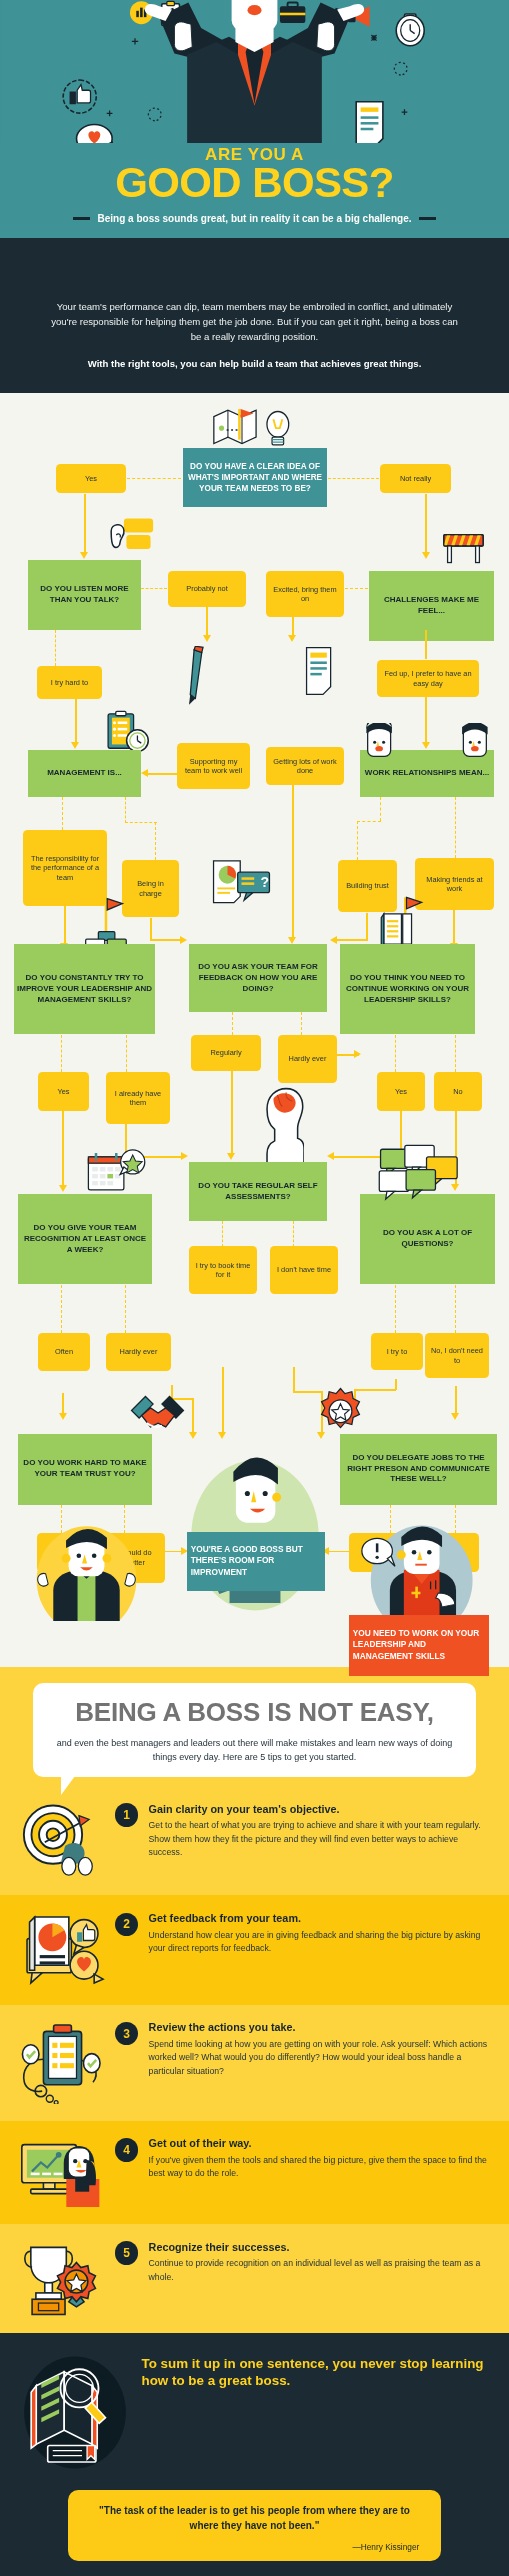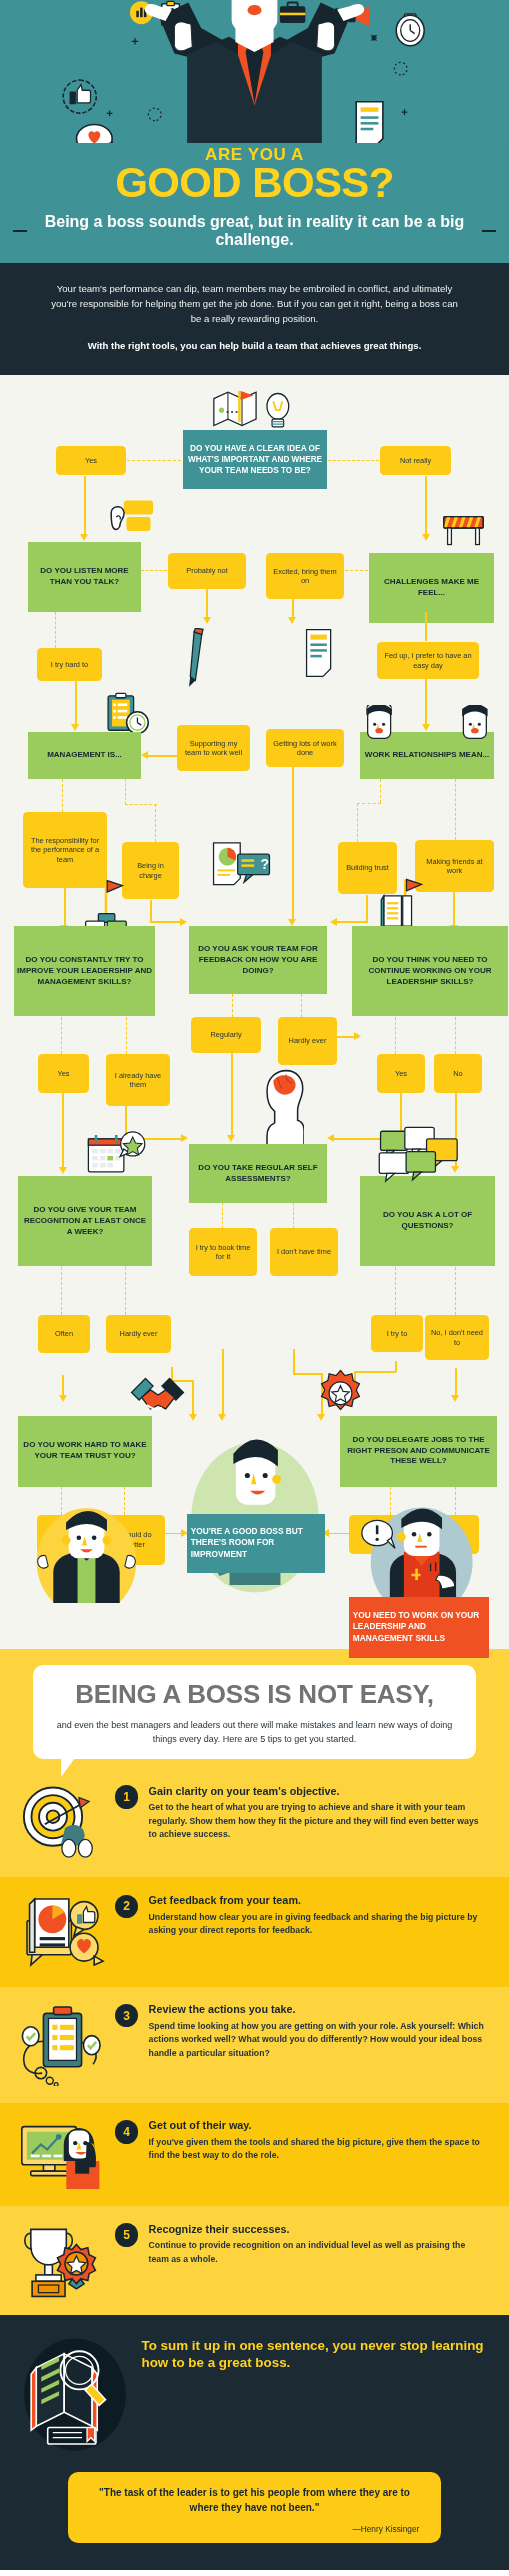--- a/index.html
+++ b/index.html
@@ -18,25 +18,25 @@
   .kicker {
     color:#ffd21e; font-weight:bold; letter-spacing:0.6px;
     font-size:17px; line-height:1.05;
   }
   .big-title {
     color:#ffd21e; font-weight:bold; font-size:42px; line-height:1;
     letter-spacing:-0.6px; margin-top:-1.3px;
   }
   .sub-row { display:flex; align-items:center; justify-content:center; gap:7.6px; margin-top:9px; }
   .sub-row .dash { width:16.6px; height:2.5px; background:#16262e; }
-  .hero-sub { color:#ffffff; font-weight:bold; font-size:16px; }
+  .hero-sub { color:#ffffff; font-weight:bold; font-size:10px; }
 
   
   .intro { background:#1b2a33; padding: 19px 50px 21.7px; text-align:center; position:relative; }
-  .intro p { color:#eef1f0; font-size:9.6px; line-height:1.55; }
+  .intro p { color:#eef1f0; font-size:9.6px; line-height:1.55;margin-top:43px; }
   .intro p.bold { font-weight:bold; margin-top:12px; color:#ffffff; }
   .intro .notch {
     position:absolute; left:50%; bottom:-10.8px; transform:translateX(-50%);
     width:0;height:0;border-left:12px solid transparent;border-right:12px solid transparent;
     border-top:11.5px solid #1b2a33;
   }
 
   
   .flow { background:#f5f5ef; position:relative; height:1000px; }
   .node {
@@ -83,21 +83,21 @@
   .tip { display:flex; align-items:flex-start; gap:3.8px; padding: 16.6px 21.7px 16.6px 14px; }
   .tip:nth-child(odd){ background:#fdd43e; }
   .tip:nth-child(even){ background:#fcc70b; }
   .tip .art { width:97px; flex:none; display:flex; align-items:center; justify-content:center; }
   .tip .num {
     width:23.6px;height:23.6px;border-radius:50%;background:#17262e;color:#fdcb15;
     font-weight:bold;font-size:12px;display:flex;align-items:center;justify-content:center;
     flex:none; margin-right:6.4px; margin-top:0.6px;
   }
   .tip .body h3 { font-size:10.8px; color:#17262e; margin-bottom:4.5px; }
-  .tip .body p  { font-size:8.7px; color:#25343c; line-height:1.55;font-weight:bold; }
+  .tip .body p  { font-size:8.7px; color:#25343c; line-height:1.55; }
 
   
   .summary { background:#1b2a33; padding: 21.7px 19px 14px; display:flex; gap:11.5px; align-items:flex-start; }
   .summary .art { width:111px; flex:none; display:flex; justify-content:center; }
   .summary h3 { color:#ffd21e; font-size:13.4px; line-height:1.3; }
   .summary p  { color:#e7ecec; font-size:9px; line-height:1.6; margin-top:8.3px; }
   .quote-wrap { background:#1b2a33; padding: 6.4px 0 27px; }
   .quote {
     background:#fdcb15; border-radius:10.2px; margin: 0 68px 0 68px; padding: 12.7px 21.7px 9px;
     text-align:center; color:#17262e;
@@ -405,21 +405,21 @@
       <path d="M6,28 l-4,6 v44 l4,-2z" fill="#3f9396" stroke="#17262e" stroke-width="2"></path>
       <rect x="11" y="38" width="18" height="3.5" fill="#fdcb15"></rect>
       <rect x="11" y="46" width="18" height="3.5" fill="#fdcb15"></rect>
       <rect x="11" y="54" width="18" height="3.5" fill="#fdcb15"></rect>
       <rect x="11" y="62" width="18" height="3.5" fill="#fdcb15"></rect>
       <path d="M36,28 h14 v48 h-14z" fill="#ffffff" stroke="#17262e" stroke-width="2"></path>
     </svg>
 
     <div class="node q" style="left:189px;top:551px;width:138px;height:68px">DO YOU ASK YOUR TEAM FOR FEEDBACK ON HOW YOU ARE DOING?</div>
     <div class="node q" style="left:14px;top:551px;width:141px;height:90px">DO YOU CONSTANTLY TRY TO IMPROVE YOUR LEADERSHIP AND MANAGEMENT SKILLS?</div>
-    <div class="node q" style="left:352px;top:551px;width:156px;height:90px">DO YOU THINK YOU NEED TO CONTINUE WORKING ON YOUR LEADERSHIP SKILLS?</div>
+    <div class="node q" style="left:340px;top:551px;width:135px;height:90px">DO YOU THINK YOU NEED TO CONTINUE WORKING ON YOUR LEADERSHIP SKILLS?</div>
 
     <div class="dashv" style="left:232px;top:619px;height:23px"></div>
     <div class="ans" style="left:191px;top:642px;width:70px;height:36px">Regularly</div>
     <div class="dashv" style="left:301px;top:619px;height:23px"></div>
     <div class="ans" style="left:278px;top:642px;width:59px;height:48px">Hardly ever</div>
     <div class="conn h" style="left:336px;top:661px;width:23px"></div>
     <div class="arrow-r" style="left:354px;top:657px"></div>
     <div class="conn v" style="left:231px;top:678px;height:84px"></div>
     <div class="arrow-d" style="left:227px;top:760px"></div>
 

